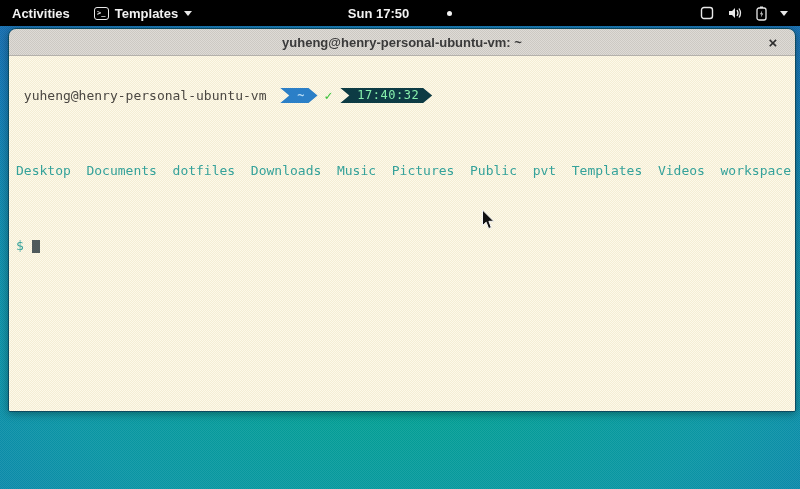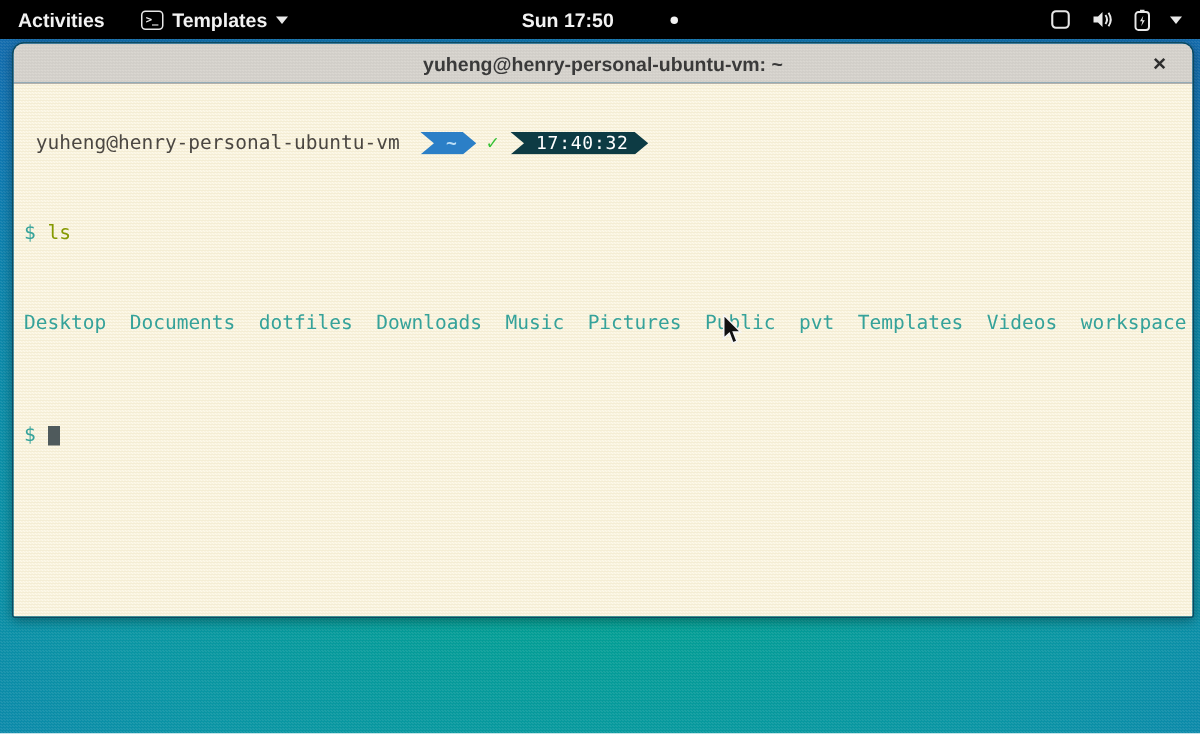--- a/index.html
+++ b/index.html
@@ -68,21 +68,21 @@
     padding:2px 0 0 7px; white-space:pre;
   }
   .line { height:15px; line-height:15px; white-space:pre; }
   .seg {
     display:inline-block; height:15px; line-height:15px; vertical-align:top;
     padding:0 13px 0 17px;
     clip-path: polygon(0 0, calc(100% - 9px) 0, 100% 50%, calc(100% - 9px) 100%, 0 100%, 9px 50%);
     font-size:12px;
   }
   .seg-blue { background:#2b7fc7; color:#b9ddf6; margin-left:6px; font-weight:bold; }
-  .seg-dark { background:#0d3b44; color:#ffffff; margin-left:3px; letter-spacing:.5px; }
+  .seg-dark { background:#0d3b44; color:#86efac; margin-left:3px; letter-spacing:.5px; }
   .check { color:#35c135; font-weight:bold; margin:0 5px 0 7px; }
   .dollar { color:#35a29a; }
   .cmd { color:#859900; margin-left:1ch; }
   .dir { color:#35a29a; }
   .block-cursor { display:inline-block; width:8px; height:13px; background:#4f5a5c; vertical-align:middle; margin-left:1ch; }
 
   .mouse-pointer { position:absolute; left:481px; top:209px; z-index:9; pointer-events:none; }
 </style>
 </head>
 <body>
@@ -130,21 +130,20 @@
 
   <section class="window">
     <div class="titlebar">
       <span class="title">yuheng@henry-personal-ubuntu-vm: ~</span>
       <button class="close-btn">×</button>
     </div>
 
     <div class="terminal">
       <div class="line"><span> yuheng@henry-personal-ubuntu-vm </span><span class="seg seg-blue"><span>~</span></span><span class="check">✓</span><span class="seg seg-dark"><span>17:40:32</span></span></div>
 
-      <div class="line"><span class="dollar">$</span><span class="cmd">ls</span></div>
 
       <div class="line"><span class="dir">Desktop</span>  <span class="dir">Documents</span>  <span class="dir">dotfiles</span>  <span class="dir">Downloads</span>  <span class="dir">Music</span>  <span class="dir">Pictures</span>  <span class="dir">Public</span>  <span class="dir">pvt</span>  <span class="dir">Templates</span>  <span class="dir">Videos</span>  <span class="dir">workspace</span></div>
 
 
       <div class="line"><span class="dollar">$</span><span class="block-cursor"></span></div>
     </div>
   </section>
 
   <svg class="mouse-pointer" width="15" height="22" viewBox="0 0 15 22">
     <path d="M1.5 1 L1.5 16.5 L5.2 13.2 L7.6 19.6 L10.3 18.5 L7.9 12.3 L12.8 12.3 Z" fill="#111" stroke="#f5f5f5" stroke-width="1"></path>

